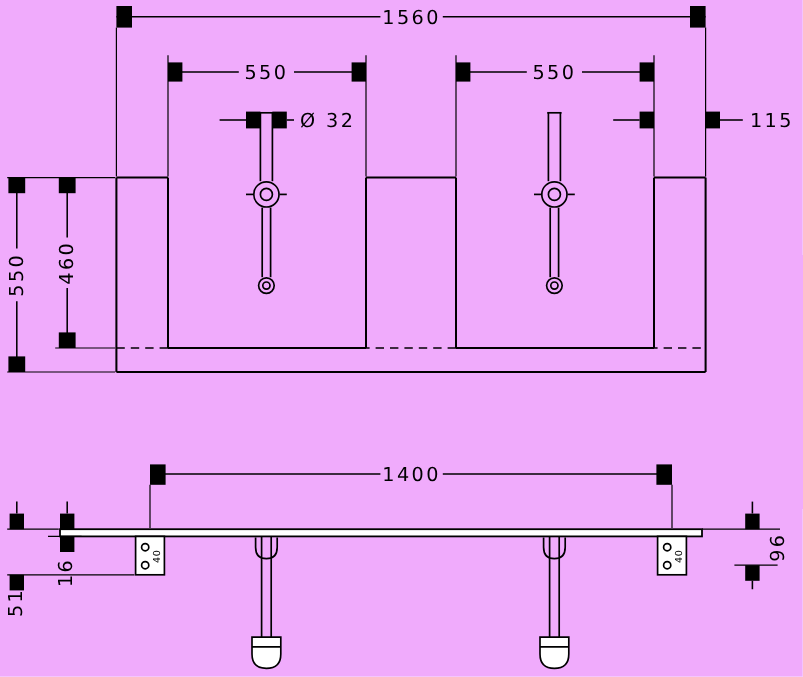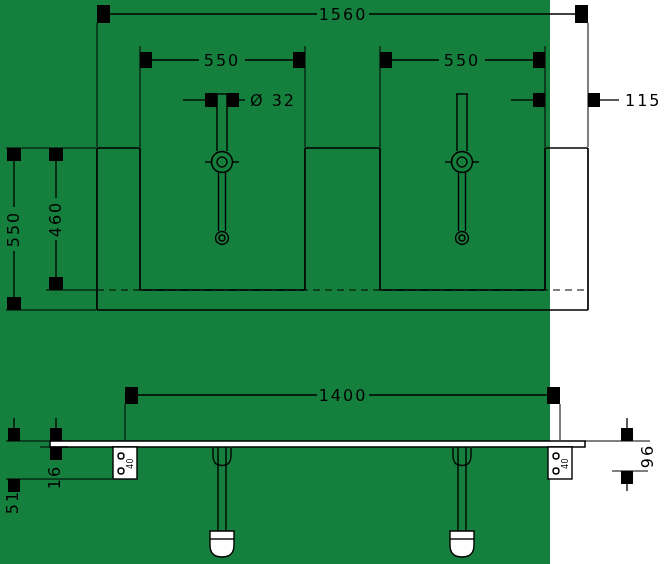--- a/index.html
+++ b/index.html
@@ -4,23 +4,23 @@
 <style>
   html, body {
     margin: 0;
     padding: 0;
     background: #ffffff;
     width: 669px;
     height: 564px;
     overflow: hidden;
   }
   #stage {
-    width: 550px;
+    width: 669px;
     height: 564px;
-    background: #15803d;
+    background: #f0abfc;
   }
   svg { display: block; }
   .outline { stroke: #000000; stroke-width: 1.7; fill: none; }
   .med     { stroke: #000000; stroke-width: 1.4; fill: none; }
   .dim     { stroke: #000000; stroke-width: 1.3; fill: none; }
   .ext     { stroke: #000000; stroke-width: 1;   fill: none; }
   .dash    { stroke: #000000; stroke-width: 1.2; fill: none; stroke-dasharray: 7,5; }
   .blk     { fill: #000000; stroke: none; }
   .t {
     font-family: "DejaVu Sans", "Liberation Sans", sans-serif;

